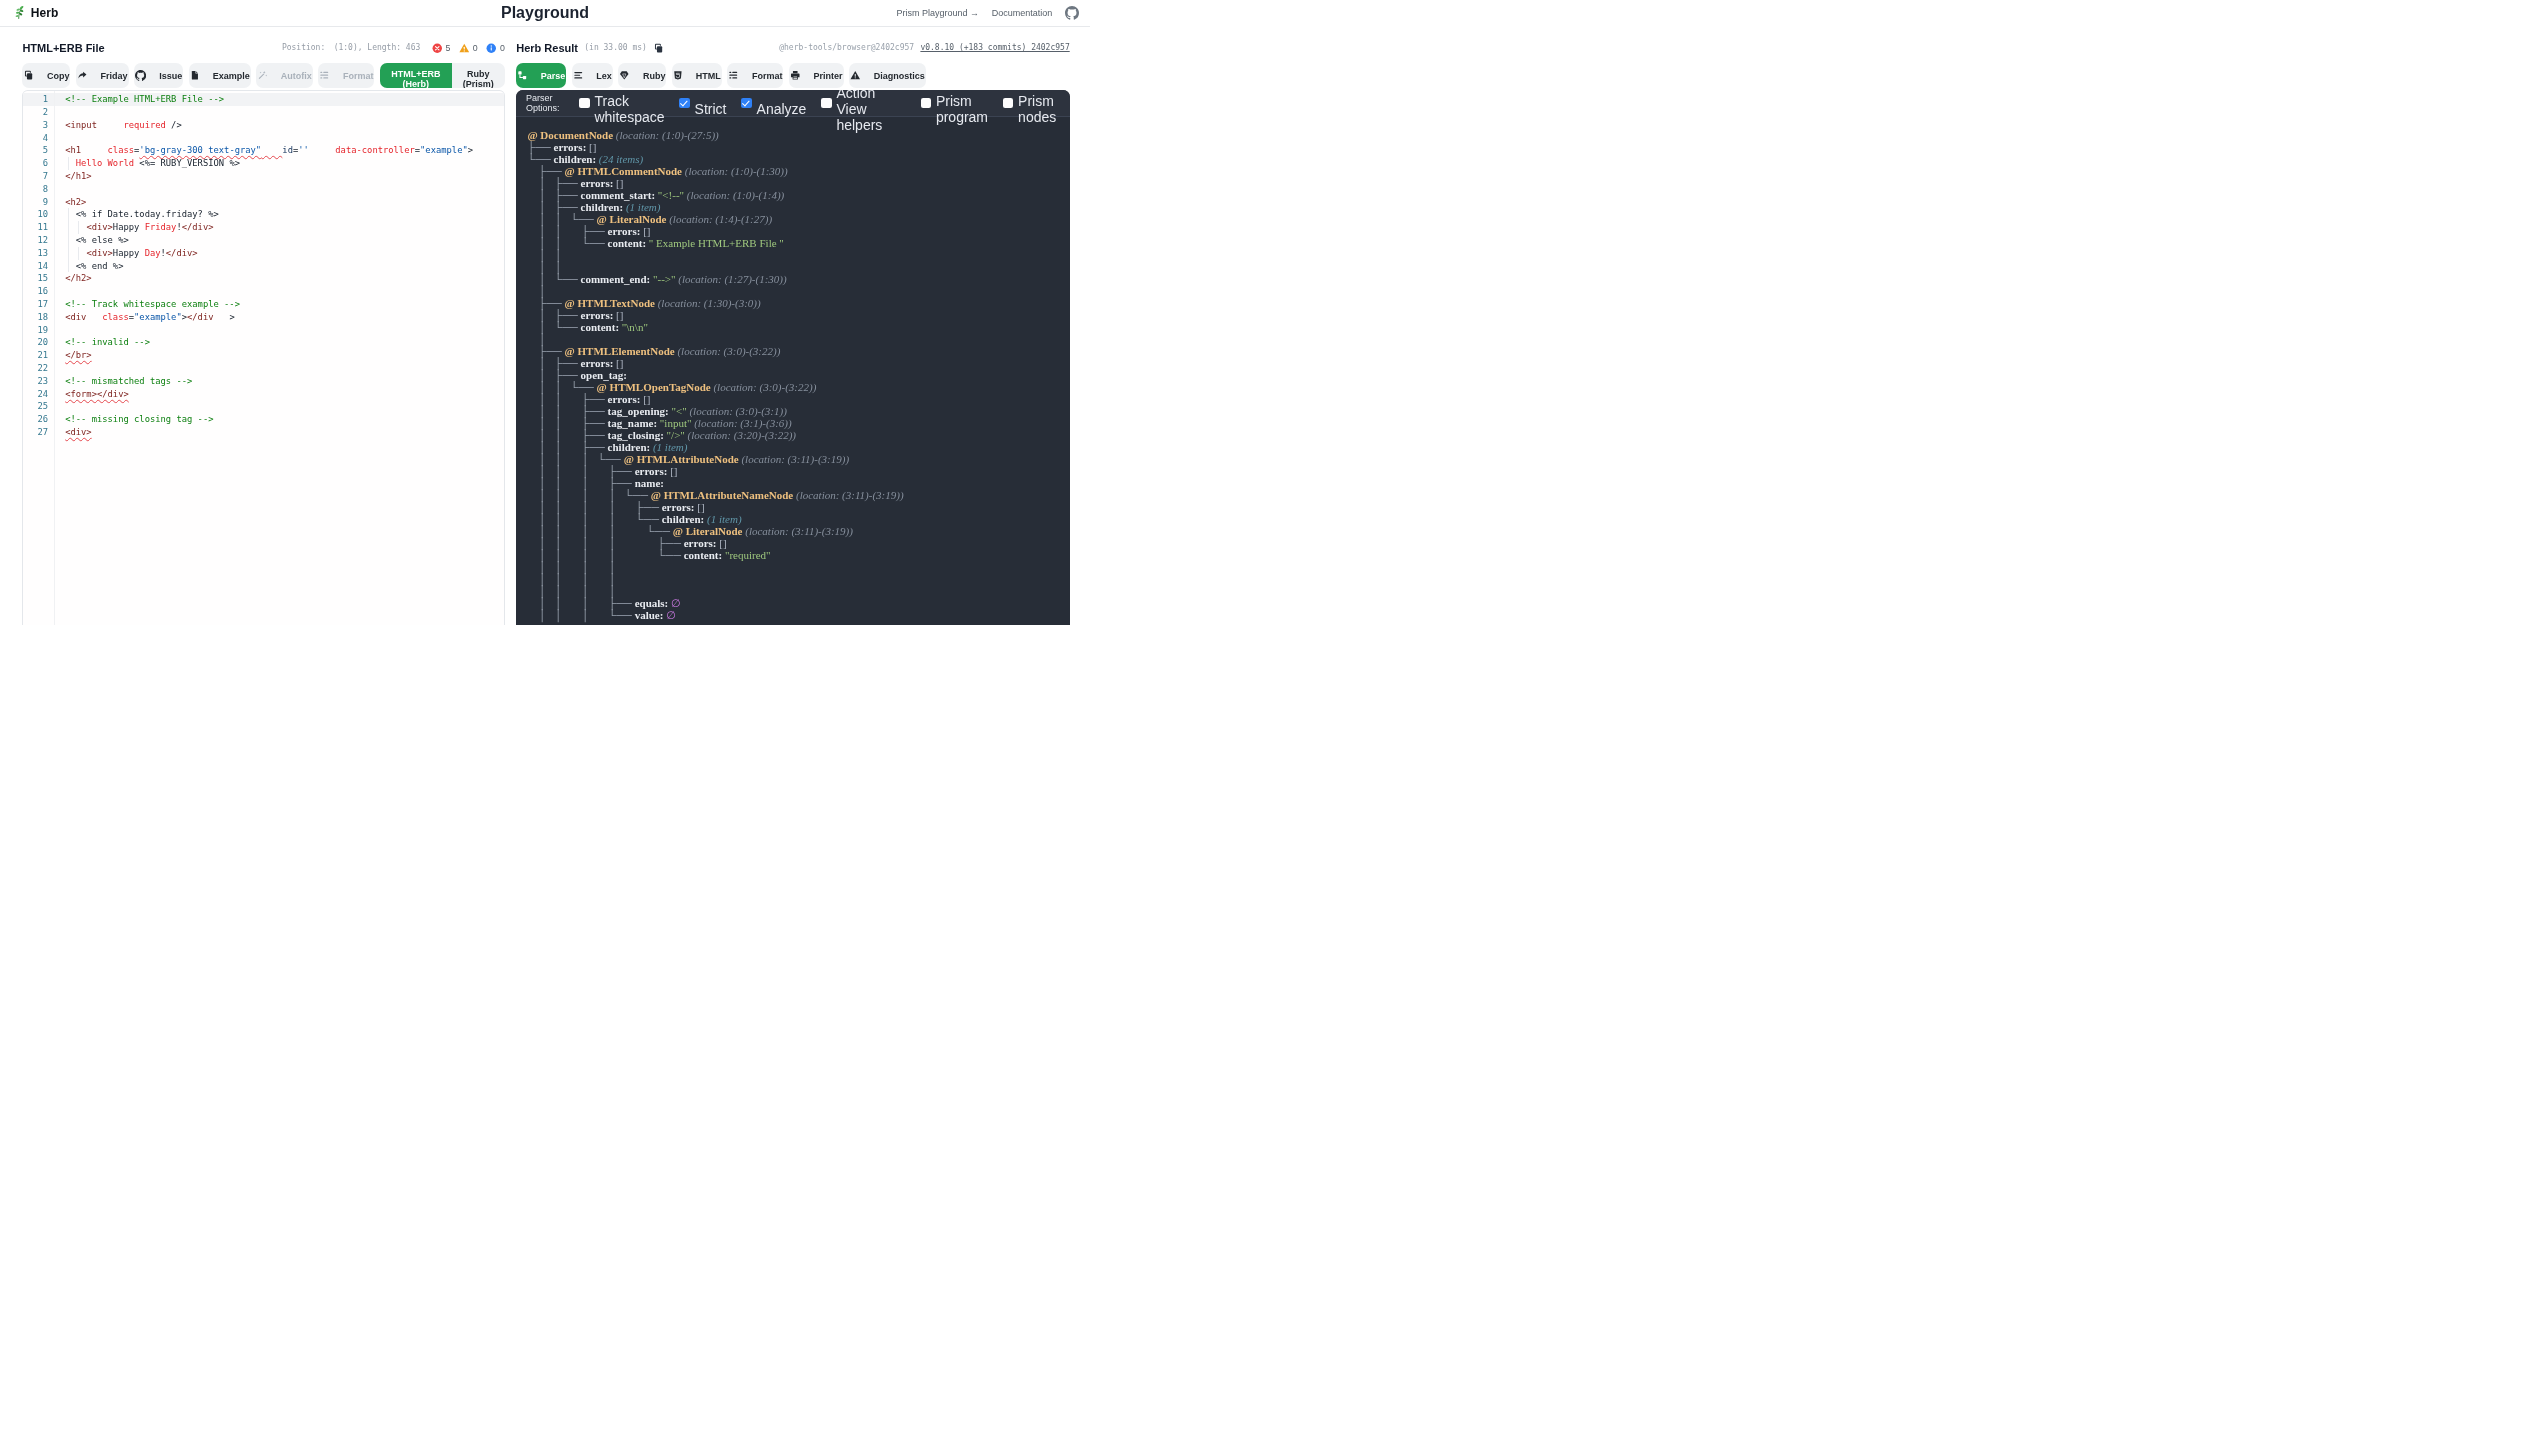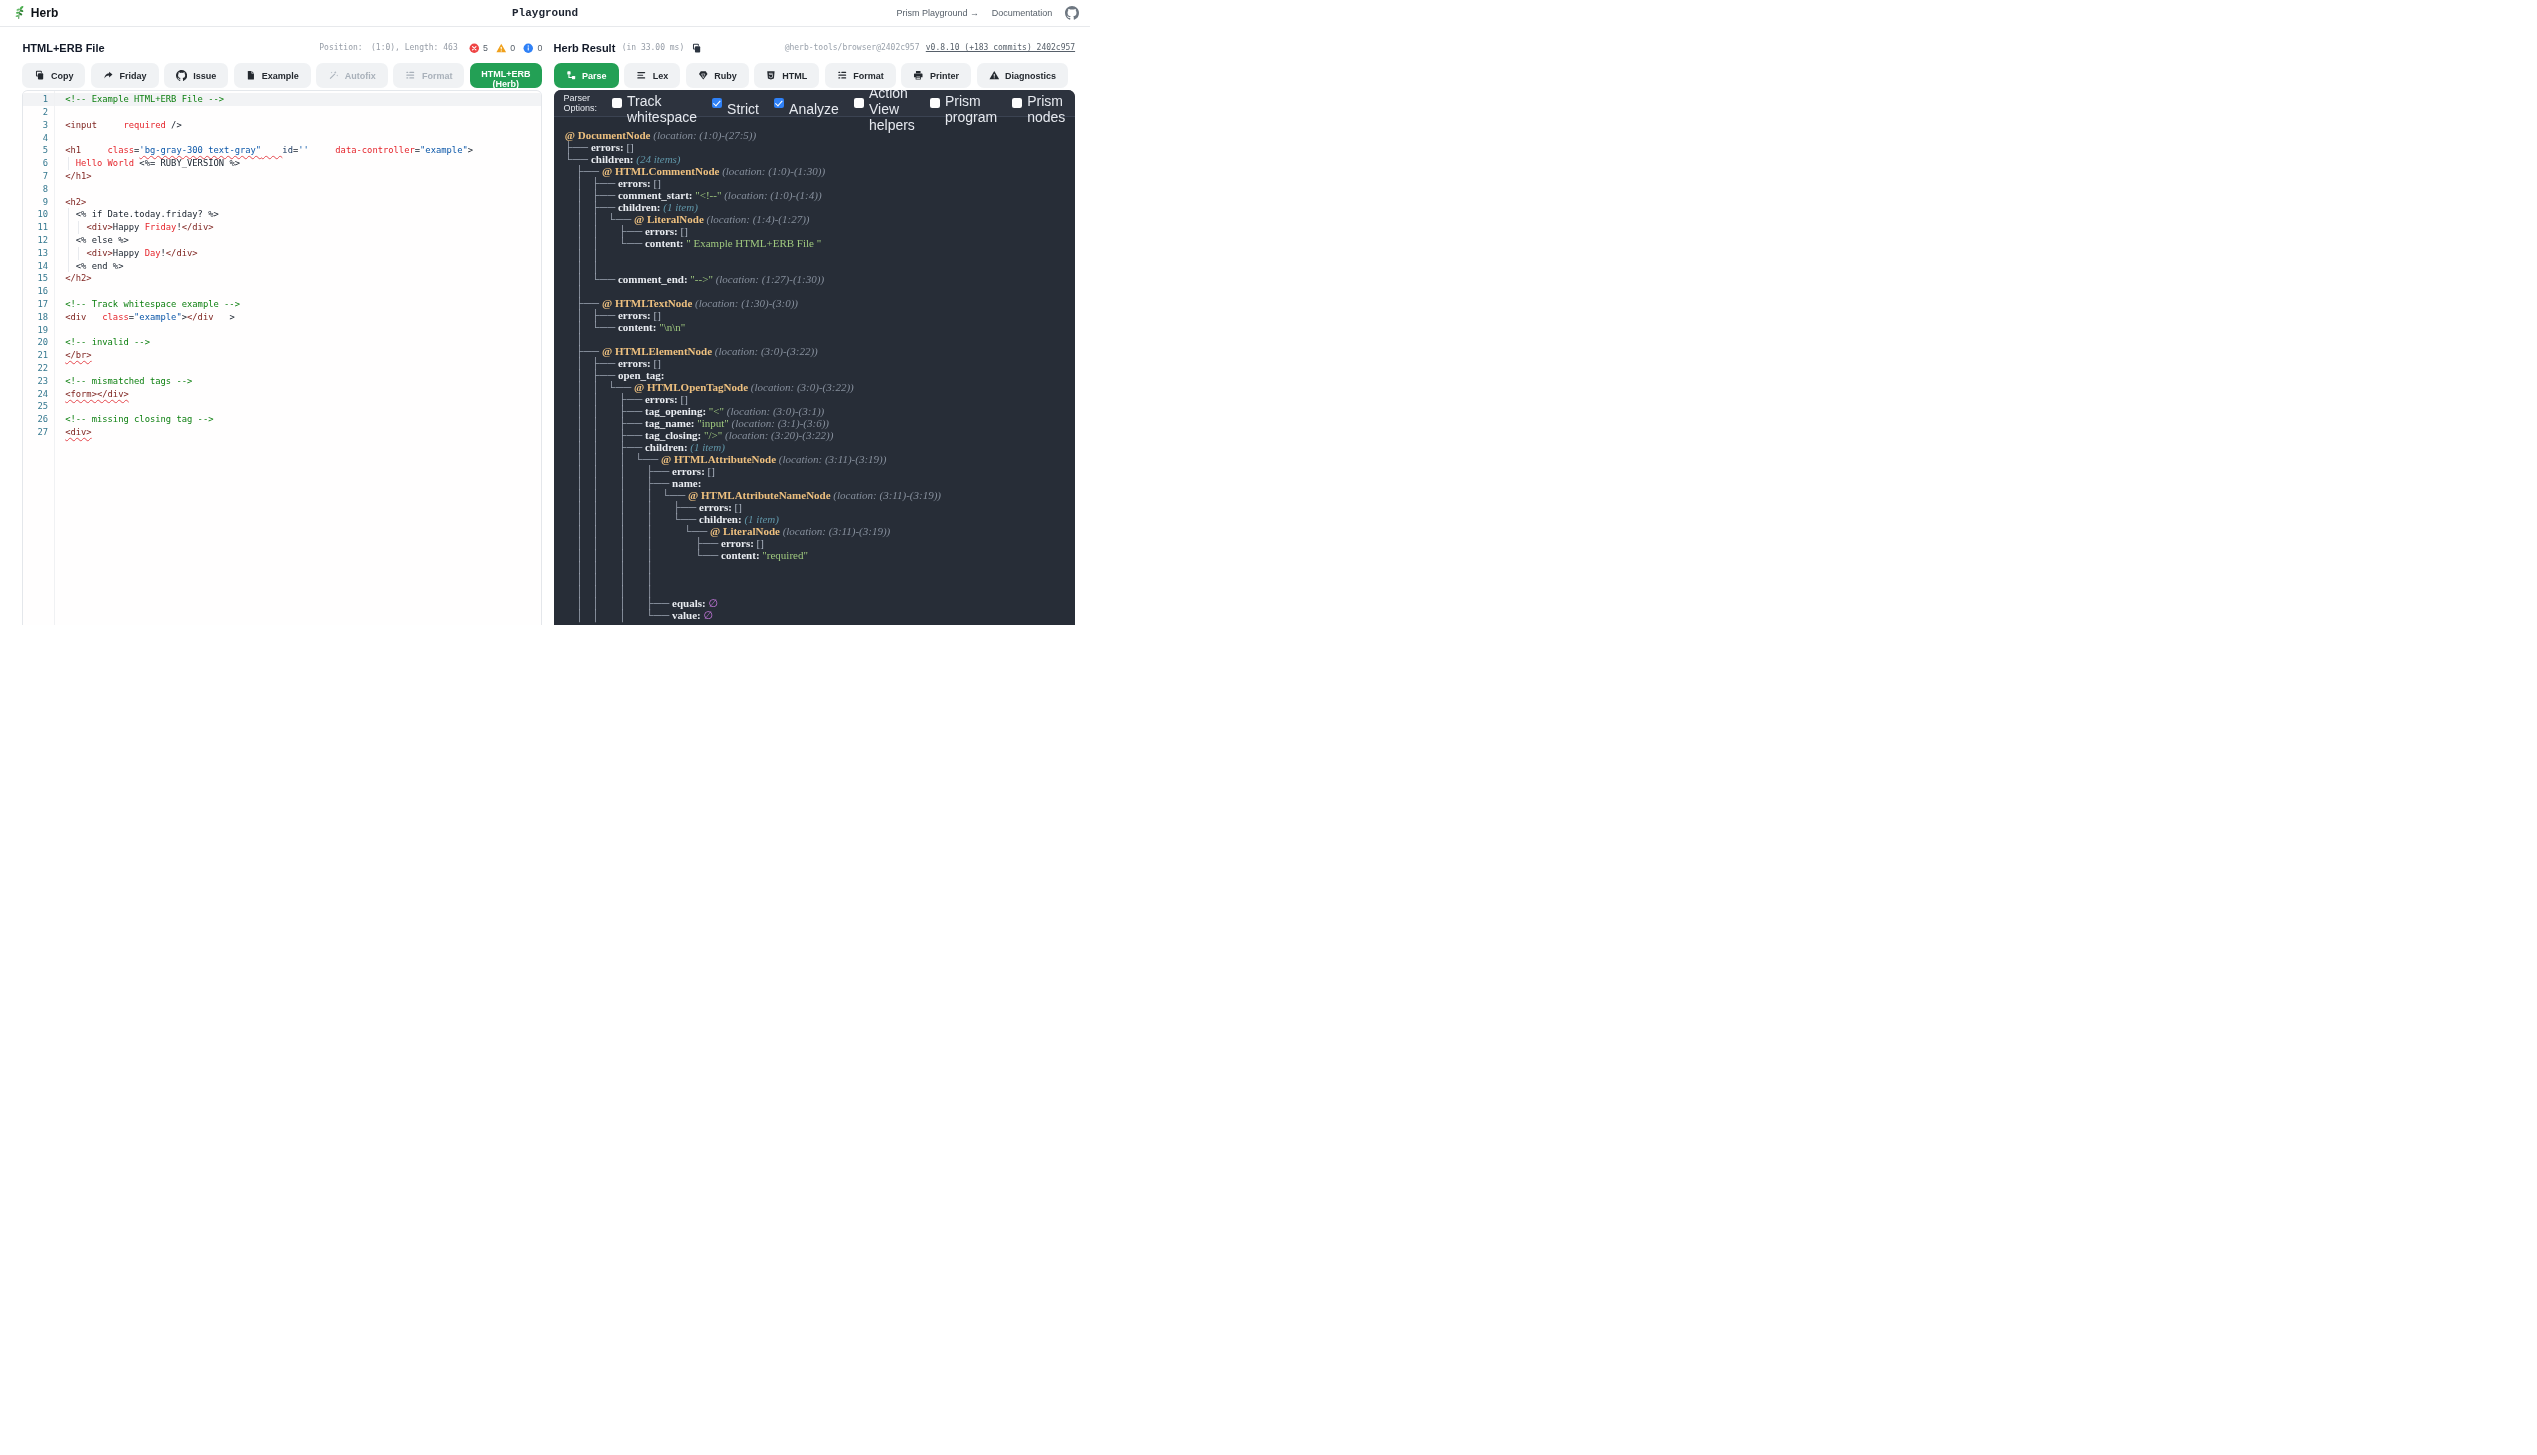--- a/index.html
+++ b/index.html
@@ -6,21 +6,21 @@
   html,body { width:1090px; height:626px; overflow:hidden; background:#fff;
     font-family:"Liberation Sans", sans-serif; color:#1f2430; }
   .mono { font-family:"DejaVu Sans Mono", monospace; }
 
   
   header { position:relative; height:27px; border-bottom:0.7px solid #e7e9ec;
     display:flex; align-items:center; justify-content:space-between; padding:0 11.2px; }
   .h-left { display:flex; align-items:center; gap:4.2px; }
   .logo-text { font-size:12px; font-weight:700; color:#0d1117; letter-spacing:0.1px; }
   .h-title { position:absolute; left:50%; transform:translateX(-50%);
-    font-size:11px; font-weight:600; color:#1c2330;font-family:Liberation Mono, monospace; }
+    font-size:16px; font-weight:600; color:#1c2330; }
   .h-right { display:flex; align-items:center; gap:12.6px;text-align:right; }
   .h-right a { font-size:9px; color:#57606a; text-decoration:none; cursor:pointer; }
   .gh { color:#6e7781; display:flex; }
 
   
   main { display:flex; gap:11.2px; margin:0 20.3px 0 22.4px; }
   .col-l { width:520px; } .col-r { width:616px; }
   .panel-head { height:36px; display:flex; align-items:center; justify-content:space-between; padding-top:5.6px; }
   .panel-head h2 { font-size:11px; font-weight:700; color:#111827; }
   .ph-group { display:flex; align-items:center; gap:6.3px; }
@@ -28,21 +28,21 @@
   .m-dim { font-size:8px; color:#969fa6; color:#959ca6; }
   .badges { display:flex; align-items:center; gap:8.4px; margin-left:2.8px; }
   .badge { display:flex; align-items:center; gap:3.5px; }
   .badge .cnt { font-size:8.8px; color:#57606a; }
   .iconbtn { background:none; border:none; cursor:pointer; color:#2b3440; display:flex; padding:0; }
   .pkg { font-size:8px; color:#99a1ab; }
   .vlink { font-size:8px; color:#57606a; text-decoration:underline; cursor:pointer; }
 
   
   .toolbar { display:flex; gap:5.6px; height:25px; margin-bottom:2.1px; }
-  .tbtn { display:flex; align-items:center; gap:6px; padding:0 12px; height:25px;
+  .tbtn { display:flex; align-items:center; gap:13px; padding:0 1px; height:25px;
     background:#f0f2f4; border:none; border-radius:7px; font-family:inherit;
     font-size:9px; font-weight:600; color:#24292f; cursor:pointer; }
   .tbtn svg { flex:none; }
   .tbtn.disabled { color:#a9b1ba; cursor:default; }
   .tbtn.active { background:#23a055; color:#fff; }
   .seg { margin-left:auto; display:flex; border-radius:7px; overflow:hidden; }
   .seg .sbtn { border:none; height:32px; padding:0 11.2px; font-family:inherit;
     font-size:9px; font-weight:600; cursor:pointer; background:#f0f2f4; color:#24292f; }
   .seg .sbtn.active { background:#23a055; color:#fff; }
 

